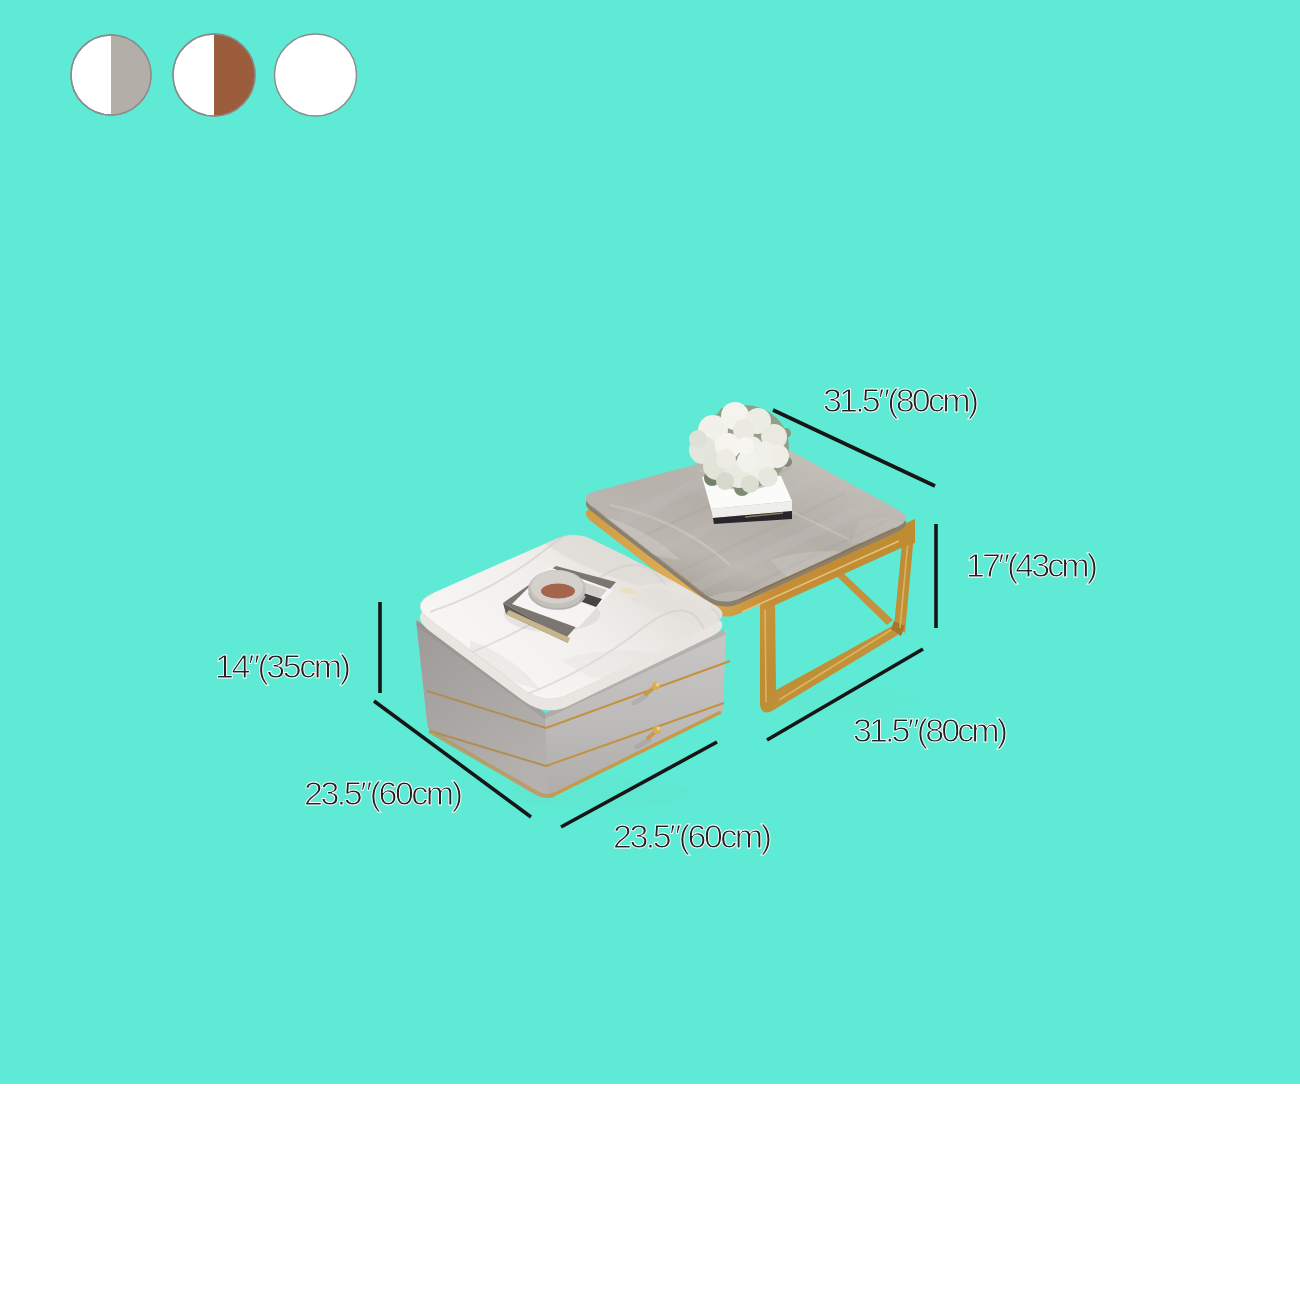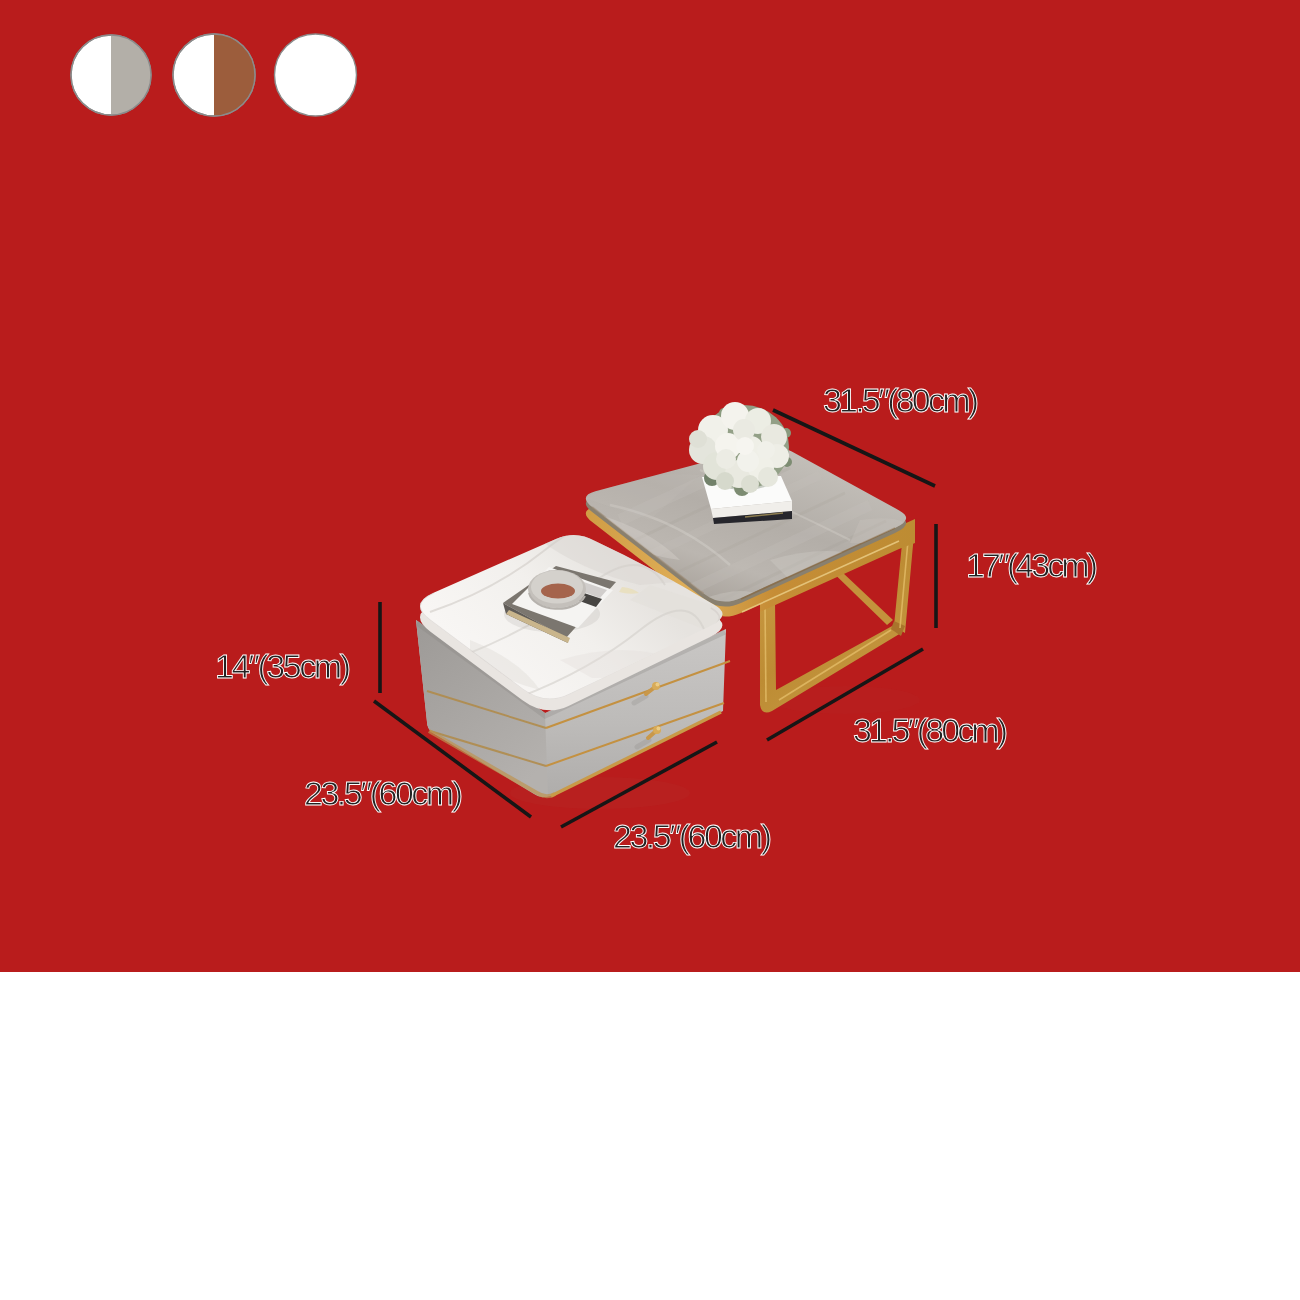--- a/index.html
+++ b/index.html
@@ -1,16 +1,16 @@
 <!DOCTYPE html>
 <html><head>
 <meta charset="utf-8">
 <style>
   html,body{margin:0;padding:0;background:#ffffff;}
-  #page{position:relative;width:1300px;height:972px;background:#b91c1c;overflow:hidden;
+  #page{position:relative;width:1300px;height:1084px;background:#5eead4;overflow:hidden;
         font-family:"Liberation Sans", sans-serif;}
 </style>
 </head>
 <body>
 <div id="page">
 <svg width="1300" height="1300" viewBox="0 0 1300 1300">
 <defs>
   <linearGradient id="bigMarble" x1="776" y1="443" x2="721" y2="607" gradientUnits="userSpaceOnUse">
     <stop offset="0" stop-color="#c3bfb9"></stop>
     <stop offset="0.45" stop-color="#b3aea8"></stop>

